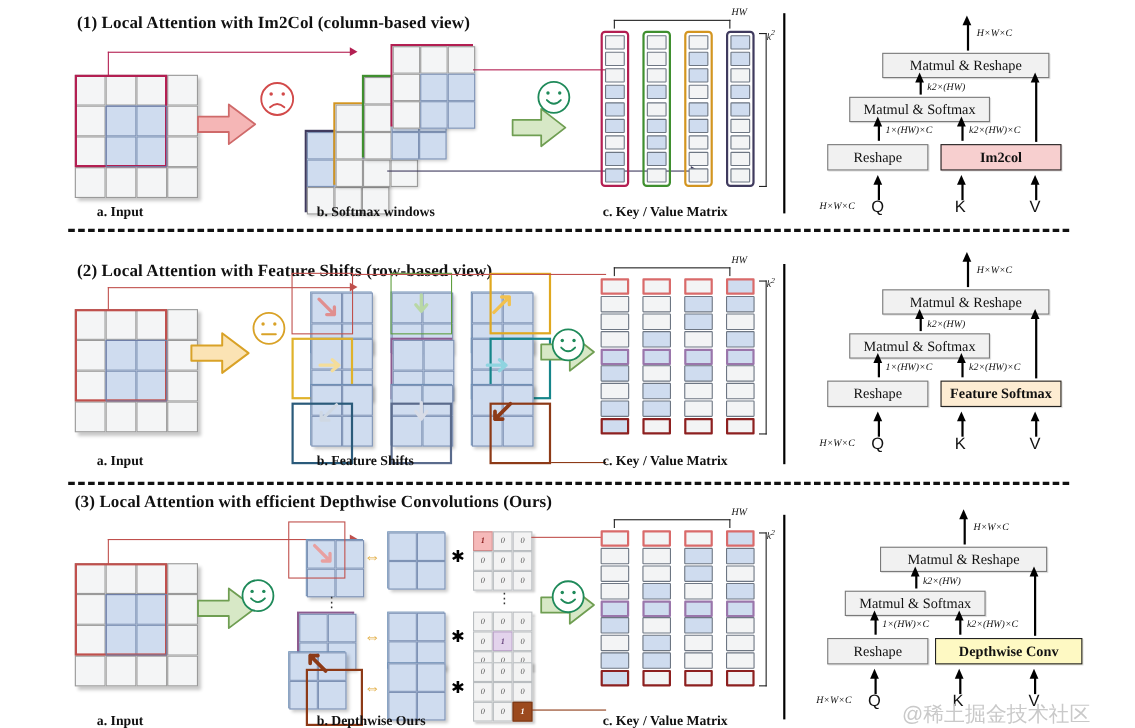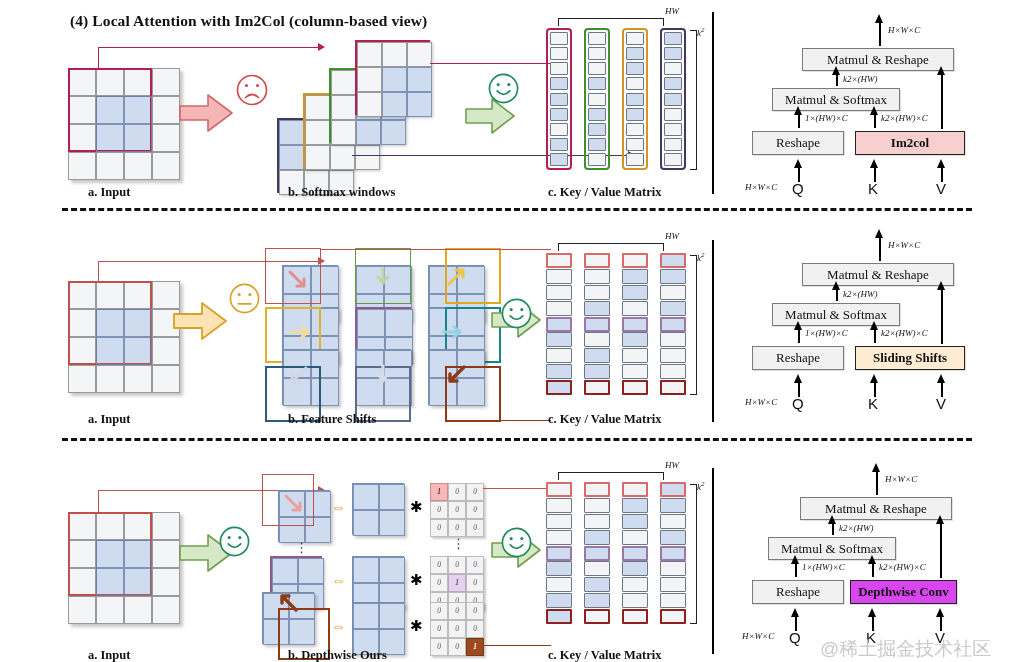--- a/index.html
+++ b/index.html
@@ -80,21 +80,21 @@
 
 <div class="fig">
 
   <div class="hdash" style="top:208px"></div>
   <div class="hdash" style="top:438px"></div>
 
   <div class="vline" style="left:712px;top:12px;height:182px"></div>
   <div class="vline" style="left:712px;top:240px;height:182px"></div>
   <div class="vline" style="left:712px;top:468px;height:186px"></div>
 
-  <div class="sec-title abs" style="left:70px;top:12px">(4) Local Attention with Im2Col (column-based view)</div>
+  <div class="sec-title abs" style="left:70px;top:12px">(1) Local Attention with Im2Col (column-based view)</div>
 
   <div class="cellgrid shadow" style="left:68px;top:68px;width:112px;height:112px;grid-template-columns:repeat(4,28px);grid-template-rows:repeat(4,28px);">
     <i></i>
       <i></i>
       <i></i>
       <i></i>
     <i></i>
       <i class="b"></i>
       <i class="b"></i>
       <i></i>
@@ -265,20 +265,21 @@
   <div class="mathlbl abs" style="left:745px;top:182px;">H×W×C</div>
   <div class="mathlbl abs" style="left:805px;top:113px;">1×(HW)×C</div>
   <div class="mathlbl abs" style="left:881px;top:113px;">k2×(HW)×C</div>
   <div class="mathlbl abs" style="left:843px;top:74px;">k2×(HW)</div>
   <div class="mathlbl abs" style="left:888px;top:25px;">H×W×C</div>
 
   <div class="qkv abs" style="left:792px;top:180px;">Q</div>
   <div class="qkv abs" style="left:868px;top:180px;">K</div>
   <div class="qkv abs" style="left:936px;top:180px;">V</div>
 
+  <div class="sec-title abs" style="left:70px;top:238px">(2) Local Attention with Feature Shifts (row-based view)</div>
 
   <div class="cellgrid shadow" style="left:68px;top:281px;width:112px;height:112px;grid-template-columns:repeat(4,28px);grid-template-rows:repeat(4,28px);">
     <i></i>
       <i></i>
       <i></i>
       <i></i>
     <i></i>
       <i class="b"></i>
       <i class="b"></i>
       <i></i>
@@ -490,21 +491,21 @@
   <div class="brk-right" style="left:690px;top:255px;height:138px;"></div>
   <div class="mathlbl abs" style="left:697px;top:251px;">
     <span>k</span><sup>2</sup>
   </div>
 
   <div class="cap abs" style="left:88px;top:412px">a. Input</div>
   <div class="cap abs" style="left:288px;top:412px">b. Feature Shifts</div>
   <div class="cap abs" style="left:548px;top:412px">c. Key / Value Matrix</div>
 
   <div class="fbox" style="left:752px;top:346px;width:92px;height:24px;">Reshape</div>
-  <div class="fbox em" style="left:855px;top:346px;width:110px;height:24px;background:#fdecd2;">Sliding Shifts</div>
+  <div class="fbox em" style="left:855px;top:346px;width:110px;height:24px;background:#fdecd2;">Feature Softmax</div>
   <div class="fbox" style="left:772px;top:303px;width:128px;height:23px;">Matmul &amp; Softmax</div>
   <div class="fbox" style="left:802px;top:263px;width:152px;height:23px;">Matmul &amp; Reshape</div>
 
   <div class="farrow" style="left:798px;top:382px;height:15px;"></div>
   <div class="farrow" style="left:874px;top:382px;height:15px;"></div>
   <div class="farrow" style="left:941px;top:382px;height:15px;"></div>
   <div class="farrow" style="left:798px;top:329px;height:14px;"></div>
   <div class="farrow" style="left:874px;top:329px;height:14px;"></div>
   <div class="farrow" style="left:836px;top:289px;height:12px;"></div>
   <div class="farrow" style="left:941px;top:289px;height:55px;"></div>
@@ -513,20 +514,21 @@
   <div class="mathlbl abs" style="left:745px;top:397px;">H×W×C</div>
   <div class="mathlbl abs" style="left:805px;top:328px;">1×(HW)×C</div>
   <div class="mathlbl abs" style="left:881px;top:328px;">k2×(HW)×C</div>
   <div class="mathlbl abs" style="left:843px;top:289px;">k2×(HW)</div>
   <div class="mathlbl abs" style="left:888px;top:240px;">H×W×C</div>
 
   <div class="qkv abs" style="left:792px;top:395px;">Q</div>
   <div class="qkv abs" style="left:868px;top:395px;">K</div>
   <div class="qkv abs" style="left:936px;top:395px;">V</div>
 
+  <div class="sec-title abs" style="left:68px;top:448px">(3) Local Attention with efficient Depthwise Convolutions (Ours)</div>
 
   <div class="cellgrid shadow" style="left:68px;top:512px;width:112px;height:112px;grid-template-columns:repeat(4,28px);grid-template-rows:repeat(4,28px);">
     <i></i>
       <i></i>
       <i></i>
       <i></i>
     <i></i>
       <i class="b"></i>
       <i class="b"></i>
       <i></i>
@@ -723,21 +725,21 @@
   <div class="brk-right" style="left:690px;top:484px;height:138px;"></div>
   <div class="mathlbl abs" style="left:697px;top:480px;">
     <span>k</span><sup>2</sup>
   </div>
 
   <div class="cap abs" style="left:88px;top:648px">a. Input</div>
   <div class="cap abs" style="left:288px;top:648px">b. Depthwise Ours</div>
   <div class="cap abs" style="left:548px;top:648px">c. Key / Value Matrix</div>
 
   <div class="fbox" style="left:752px;top:580px;width:92px;height:24px;">Reshape</div>
-  <div class="fbox em" style="left:850px;top:580px;width:107px;height:24px;background:#d946ef;">Depthwise Conv</div>
+  <div class="fbox em" style="left:850px;top:580px;width:134px;height:24px;background:#fef9c3;">Depthwise Conv</div>
   <div class="fbox" style="left:768px;top:537px;width:128px;height:23px;">Matmul &amp; Softmax</div>
   <div class="fbox" style="left:800px;top:497px;width:152px;height:23px;">Matmul &amp; Reshape</div>
 
   <div class="farrow" style="left:795px;top:616px;height:15px;"></div>
   <div class="farrow" style="left:872px;top:616px;height:15px;"></div>
   <div class="farrow" style="left:940px;top:616px;height:15px;"></div>
   <div class="farrow" style="left:795px;top:563px;height:14px;"></div>
   <div class="farrow" style="left:872px;top:563px;height:14px;"></div>
   <div class="farrow" style="left:832px;top:523px;height:12px;"></div>
   <div class="farrow" style="left:940px;top:523px;height:55px;"></div>

